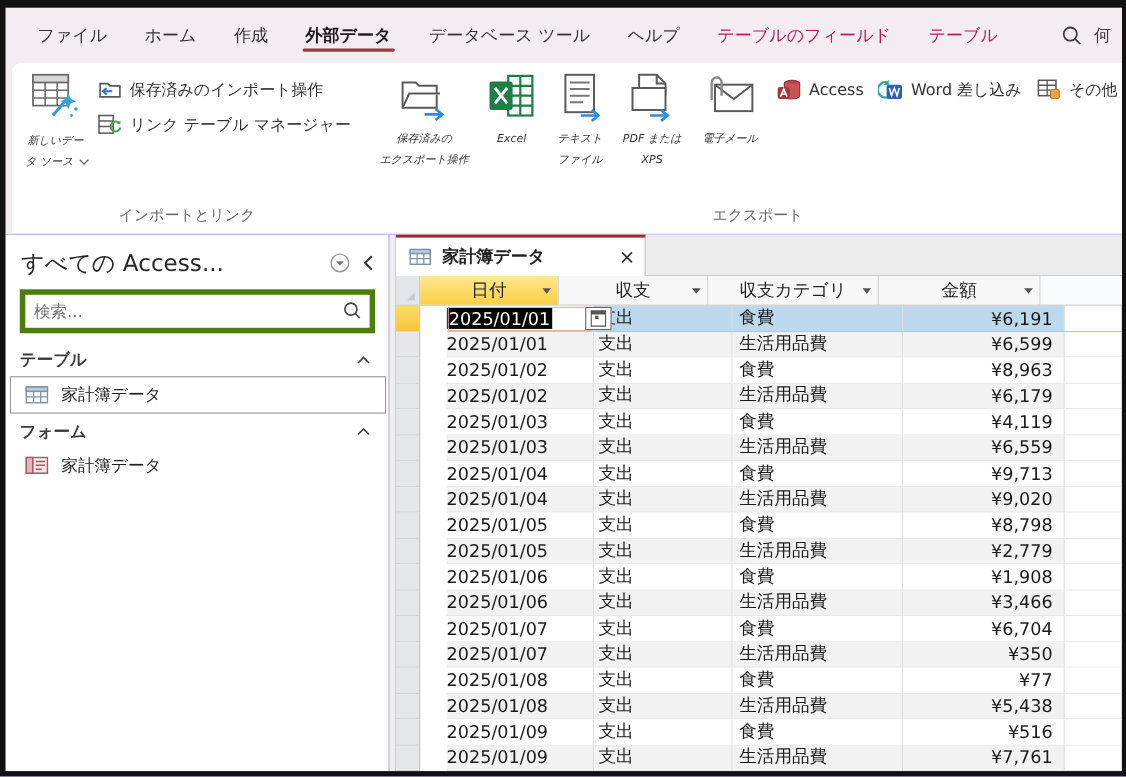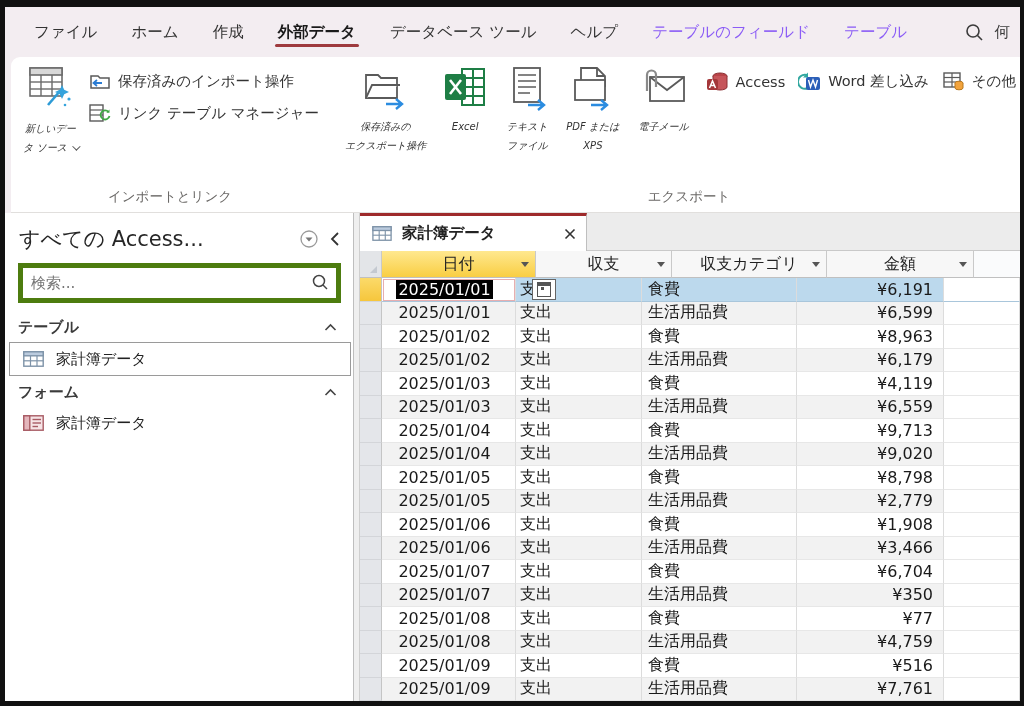--- a/index.html
+++ b/index.html
@@ -6,21 +6,21 @@
   body{font-family:"DejaVu Sans","Liberation Sans",sans-serif;-webkit-font-smoothing:antialiased;}
   .window{position:relative;width:1024px;height:706px;background:#111;box-sizing:border-box;
           padding:7px 4px 5px 5px;overflow:hidden;}
   .app{width:100%;height:100%;background:#F3EDF1;display:flex;flex-direction:column;overflow:hidden;}
 
   
   .tabrow{height:50px;flex:none;display:flex;align-items:center;padding:0 10px 0 12px;gap:0;}
   .rtab{padding:0 17px;font-size:15.5px;color:#333;height:34px;line-height:34px;position:relative;cursor:default;white-space:nowrap;}
   .rtab.active{font-weight:bold;color:#1a1a1a;}
   .rtab.active::after{content:"";position:absolute;left:14px;right:14px;bottom:2px;height:3px;background:#9E3A3E;border-radius:2px;}
-  .rtab.ctx{color:#8b5cf6;}
+  .rtab.ctx{color:#be185d;}
   .tellme{margin-left:auto;display:flex;align-items:center;gap:10px;color:#3b3b3b;font-size:15.5px;}
 
   
   .ribbon{height:156px;flex:none;background:#fff;margin-left:6px;border-radius:9px 0 0 0;
           border-bottom:1px solid #E1DFDD;display:flex;box-sizing:border-box;padding:6px 4px 0 4px;}
   .rgroup{display:flex;flex-direction:column;}
   .rgroup-body{flex:1;display:flex;align-items:flex-start;}
   .rgroup-label{flex:none;height:26px;text-align:center;font-size:13.5px;color:#6b6967;line-height:20px;}
   .vsep{width:1px;background:#E1DFDD;margin:2px 6px 6px 6px;}
   .bigbtn{display:flex;flex-direction:column;align-items:center;padding:2px 8px;cursor:pointer;}
@@ -65,21 +65,21 @@
   .hc.blank{background:#FAFBFC;border-right:0;}
 
   .rows{flex:1;overflow:hidden;position:relative;background:#fff;}
   .trow{display:flex;height:23.5px;box-sizing:border-box;font-size:16px;color:#1a1a1a;position:relative;}
   .trow.alt .c{background:#F2F2F2;}
   .trow .c{box-sizing:border-box;border-right:1px solid #DCDCDC;border-bottom:1px solid #E7E7E7;background:#fff;
            display:flex;align-items:center;overflow:hidden;white-space:nowrap;}
   .trow.sel .c{background:#BCD9ED;border-bottom-color:#A9C6DB;}
   .csel{width:22px;flex:none;background:#E4E6EA;border-right:1px solid #C5C5C5;border-bottom:1px solid #D3D5D9;box-sizing:border-box;}
   .csel.cur{background:linear-gradient(#FBDA6A,#F6C63C);}
-  .cdate{width:134px;flex:none;justify-content:center;padding-right:8px;}
+  .cdate{width:134px;flex:none;justify-content:flex-start;padding-right:8px;margin-left:24px;}
   .ctype{width:126px;flex:none;padding-left:4px;}
   .ccat{width:155px;flex:none;padding-left:6px;}
   .camt{width:147px;flex:none;justify-content:flex-end;padding-right:10px;}
   .cfill{flex:1;border-right:0;background:#fff !important;}
   .trow.sel .cdate{background:#fff;outline:1px solid #E7AEB0;outline-offset:-2px;}
   .datehl{background:#000;color:#fff;padding:0 2px;}
   .dpicker{position:absolute;left:172px;top:1px;z-index:3;width:24px;height:21px;background:#fff;
            border:1.5px solid #666;box-sizing:border-box;display:flex;align-items:center;justify-content:center;}
   .dpicker i{display:block;width:12px;height:10px;border:1.5px solid #555;border-top:4px solid #555;position:relative;}
   .dpicker i::after{content:"";position:absolute;left:3px;top:1px;width:3px;height:3px;background:#555;}
@@ -361,21 +361,21 @@
               <svg width="12" height="12" viewBox="0 0 12 12">
                   <line x1="1.5" y1="1.5" x2="10.5" y2="10.5" stroke="#333" stroke-width="1.6"></line>
                   <line x1="10.5" y1="1.5" x2="1.5" y2="10.5" stroke="#333" stroke-width="1.6"></line>
                 </svg>
             </span>
           </div>
         </div>
 
         <div class="gridhead">
           <div class="hc corner" style="width:22px"></div>
-          <div class="hc gold" style="width:154px">
+          <div class="hc gold" style="width:126px">
             <span class="ht">日付</span>
             <span class="harr"></span>
           </div>
           <div class="hc" style="width:136px">
             <span class="ht">収支</span>
             <span class="harr"></span>
           </div>
           <div class="hc" style="width:155px">
             <span class="ht">収支カテゴリ</span>
             <span class="harr"></span>
@@ -511,21 +511,21 @@
               <div class="c ctype">支出</div>
               <div class="c ccat">食費</div>
               <div class="c camt">¥77</div>
               <div class="c cfill"></div>
             </div>
             <div class="trow alt">
               <div class="csel"></div>
               <div class="c cdate">2025/01/08</div>
               <div class="c ctype">支出</div>
               <div class="c ccat">生活用品費</div>
-              <div class="c camt">¥4,759</div>
+              <div class="c camt">¥5,438</div>
               <div class="c cfill"></div>
             </div>
             <div class="trow">
               <div class="csel"></div>
               <div class="c cdate">2025/01/09</div>
               <div class="c ctype">支出</div>
               <div class="c ccat">食費</div>
               <div class="c camt">¥516</div>
               <div class="c cfill"></div>
             </div>

